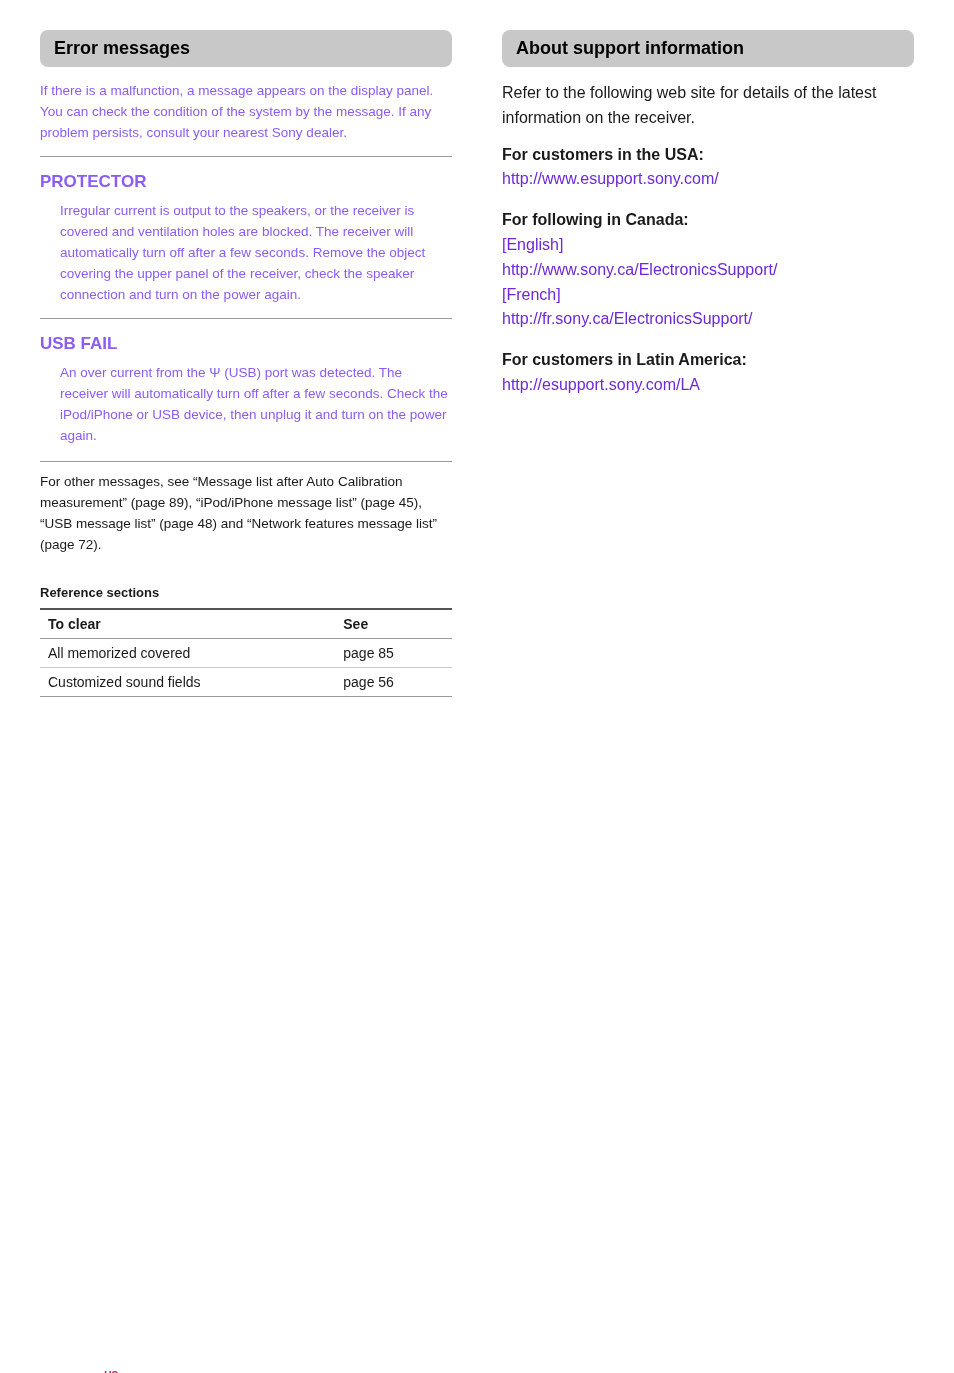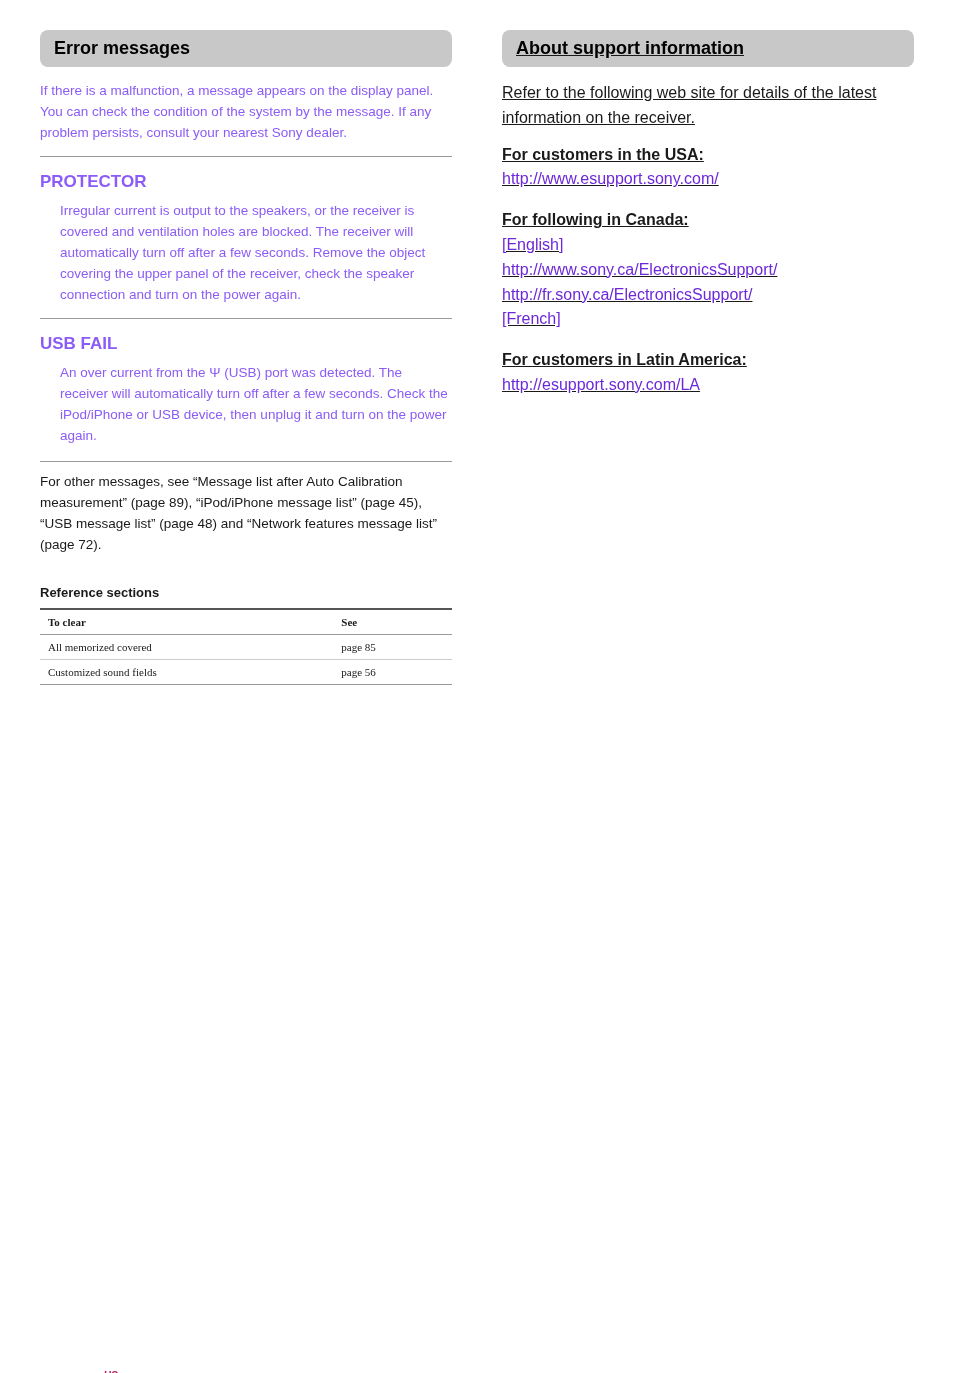--- a/index.html
+++ b/index.html
@@ -24,21 +24,20 @@
       gap: 0 30px;
       width: 100%;
     }
 
     .left-column {
       padding-right: 10px;
     }
 
     .right-column {
       padding-left: 10px;
-      text-decoration: underline;
     }
 
     .section-header {
       background-color: #c8c8c8;
       padding: 8px 14px;
       margin-bottom: 14px;
       border-radius: 8px;
     }
 
     .section-header h2 {
@@ -91,22 +90,21 @@
 
     .reference-title {
       font-weight: bold;
       font-size: 13px;
       margin-bottom: 8px;
     }
 
     .ref-table {
       width: 100%;
       border-collapse: collapse;
-      font-size: 11px;
-      font-family: Liberation Serif, serif;
+      font-size: 14px;
     }
 
     .ref-table th {
       text-align: left;
       font-weight: bold;
       padding: 6px 8px;
       border-top: 2px solid #555;
       border-bottom: 1px solid #999;
     }
 
@@ -222,22 +220,22 @@
 
         <div class="support-entry">
           <div class="support-label">For customers in the USA:</div>
           <div class="support-link">http://www.esupport.sony.com/</div>
         </div>
 
         <div class="support-entry">
           <div class="support-label">For following in Canada:</div>
           <div class="support-link">[English]</div>
           <div class="support-link">http://www.sony.ca/ElectronicsSupport/</div>
+          <div class="support-link">[French]</div>
           <div class="support-link">http://fr.sony.ca/ElectronicsSupport/</div>
-          <div class="support-link">[French]</div>
         </div>
 
         <div class="support-entry">
           <div class="support-label">For customers in Latin America:</div>
           <div class="support-link">http://esupport.sony.com/LA</div>
         </div>
       </div>
 
     </div>
   </div>

